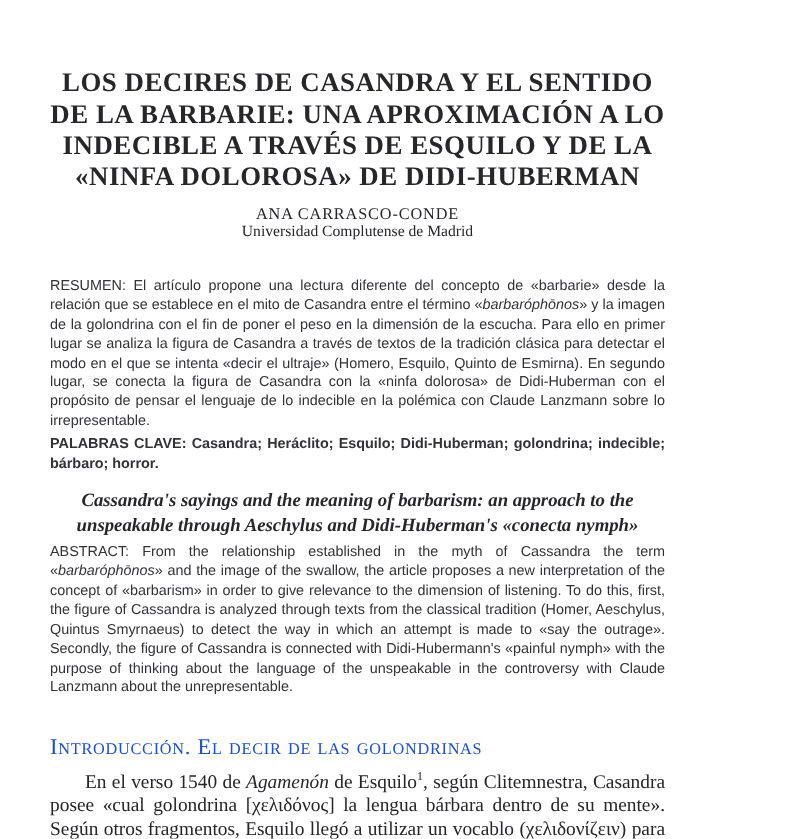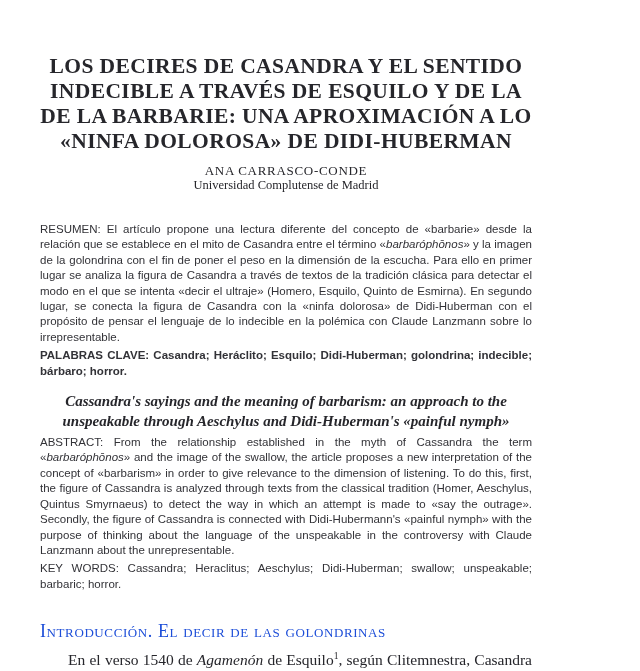--- a/index.html
+++ b/index.html
@@ -86,38 +86,37 @@
     line-height: 0;
   }
 </style>
 </head>
 <body>
 
 <div class="page">
 
   <h1 class="title">
     <div>LOS DECIRES DE CASANDRA Y EL SENTIDO</div>
+    <div>DE LA BARBARIE: UNA APROXIMACIÓN A LO</div>
     <div>INDECIBLE A TRAVÉS DE ESQUILO Y DE LA</div>
-    <div>DE LA BARBARIE: UNA APROXIMACIÓN A LO</div>
     <div>«NINFA DOLOROSA» DE DIDI-HUBERMAN</div>
   </h1>
 
   <div class="author">ANA CARRASCO-CONDE</div>
   <div class="affiliation">Universidad Complutense de Madrid</div>
 
   <p class="sans abstract-es"><span>RESUMEN: El artículo propone una lectura diferente del concepto de «barbarie» desde la relación que se establece en el mito de Casandra entre el término «</span><em>barbaróphōnos</em><span>» y la imagen de la golondrina con el fin de poner el peso en la dimensión de la escucha. Para ello en primer lugar se analiza la figura de Casandra a través de textos de la tradición clásica para detectar el modo en el que se intenta «decir el ultraje» (Homero, Esquilo, Quinto de Esmirna). En segundo lugar, se conecta la figura de Casandra con la «ninfa dolorosa» de Didi-Huberman con el propósito de pensar el lenguaje de lo indecible en la polémica con Claude Lanzmann sobre lo irrepresentable.</span></p>
 
   <p class="sans keywords-es"><span>PALABRAS CLAVE: Casandra; Heráclito; Esquilo; Didi-Huberman; golondrina; indecible; bárbaro; horror.</span></p>
 
   <h2 class="en-title">
     <div>Cassandra's sayings and the meaning of barbarism: an approach to the</div>
-    <div>unspeakable through Aeschylus and Didi-Huberman's «painful nymph»</div>
+    <div>unspeakable through Aeschylus and Didi-Huberman's «conecta nymph»</div>
   </h2>
 
   <p class="sans abstract-en"><span>ABSTRACT: From the relationship established in the myth of Cassandra the term «</span><em>barbaróphōnos</em><span>» and the image of the swallow, the article proposes a new interpretation of the concept of «barbarism» in order to give relevance to the dimension of listening. To do this, first, the figure of Cassandra is analyzed through texts from the classical tradition (Homer, Aeschylus, Quintus Smyrnaeus) to detect the way in which an attempt is made to «say the outrage». Secondly, the figure of Cassandra is connected with Didi-Hubermann's «painful nymph» with the purpose of thinking about the language of the unspeakable in the controversy with Claude Lanzmann about the unrepresentable.</span></p>
 
-  <p class="sans keywords-en"><span>KEY WORDS: Cassandra; Heraclitus; Aeschylus; Didi-Huberman; swallow; unspeakable; barbaric; horror.</span></p>
 
   <h3 class="section-heading">Introducción. El decir de las golondrinas</h3>
 
   <p class="body-para"><span>En el verso 1540 de </span><em>Agamenón</em><span> de Esquilo</span><sup>1</sup><span>, según Clitemnestra, Casandra posee «cual golondrina [χελιδόνος] la lengua bárbara dentro de su mente». Según otros fragmentos, Esquilo llegó a utilizar un vocablo (χελιδονίζειν) para aludir al canto de las golondrinas.</span></p>
 
 </div>
 
 </body></html>

